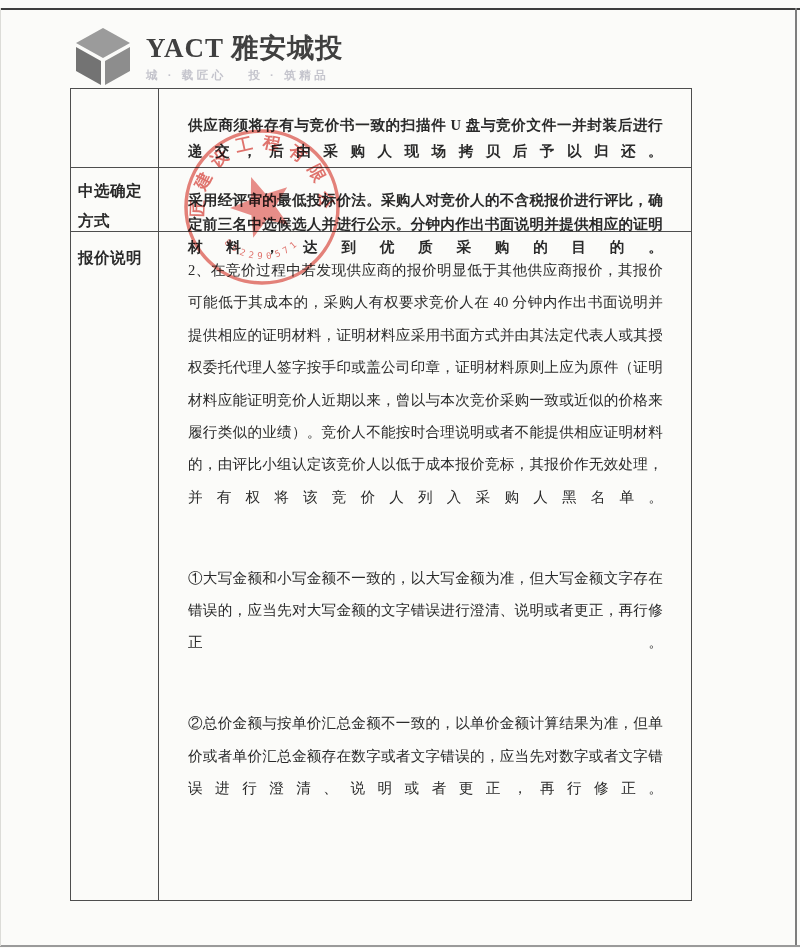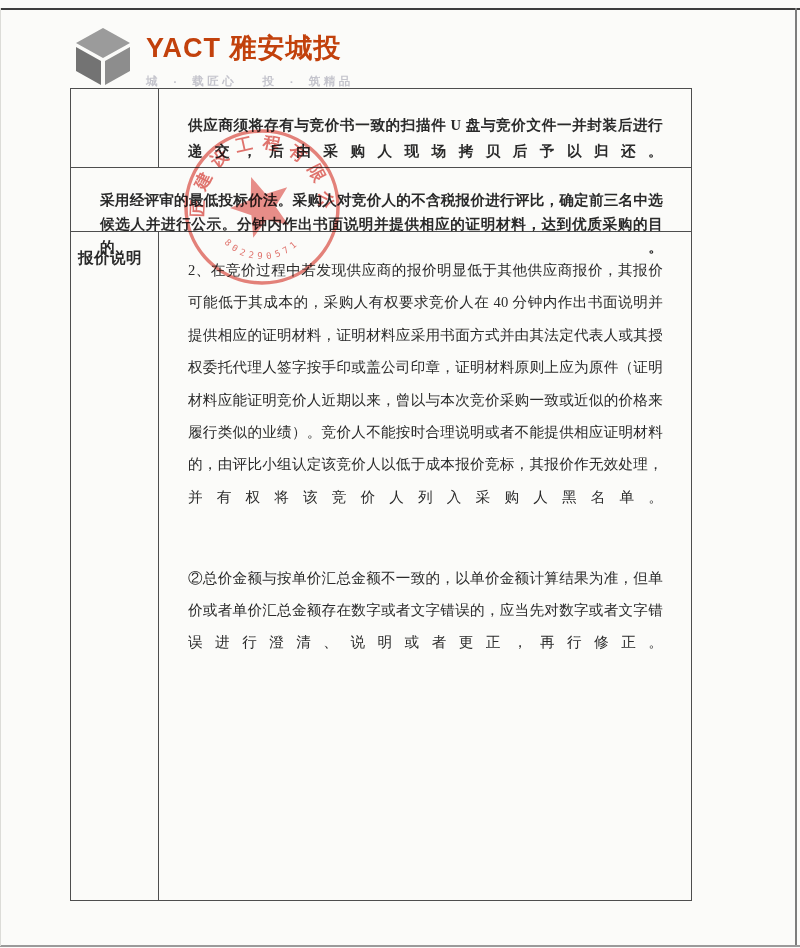--- a/index.html
+++ b/index.html
@@ -15,26 +15,26 @@
   .scan-top{position:absolute;top:8px;left:0;width:100%;height:2px;background:#3e3e3e;}
   .scan-right{position:absolute;top:8px;right:3px;width:2px;bottom:2px;background:#7d7d7d;}
   .scan-bottom{position:absolute;bottom:1px;left:0;width:100%;height:2px;background:#9a9a9a;}
   .scan-left{position:absolute;top:8px;left:0;width:1px;bottom:2px;background:#dcdcd8;}
 
   
   .letterhead{position:absolute;left:72px;top:26px;display:flex;align-items:flex-start;}
   .logo-cube{width:62px;height:60px;}
   .brand-block{margin-left:12px;padding-top:8px;}
   .brand{
-    font-family:Liberation Sans, sans-serif;
-    font-size:27px;font-weight:bold;color:#c2410c;letter-spacing:1px;line-height:1.1;
+    font-family:Liberation Serif, serif;
+    font-size:27px;font-weight:bold;color:#404040;letter-spacing:1px;line-height:1.1;
   }
   .tagline{
-    font-family:Liberation Mono, monospace;
-    font-size:11.5px;color:#c4c4cc;letter-spacing:3.5px;margin-top:10px;font-weight:bold;
+    font-family:Liberation Sans, sans-serif;
+    font-size:11.5px;color:#c4c4cc;letter-spacing:3.5px;margin-top:4px;font-weight:bold;
   }
 
   
   .doc-table{
     position:absolute;left:70px;top:88px;width:622px;
     border:1.5px solid #4e4e4e;
     box-sizing:border-box;
     background:transparent;
   }
   .t-row{display:flex;box-sizing:border-box;}
@@ -94,31 +94,35 @@
     <div class="t-row row-1">
       <div class="h-cell">
         <span></span>
       </div>
       <div class="c-cell">
           <p>供应商须将存有与竞价书一致的扫描件 U 盘与竞价文件一并封装后进行递交，后由采购人现场拷贝后予以归还。</p>
         </div>
     </div>
 
     <div class="t-row row-2">
+      <div class="h-cell">
+        <span>中选确定方式</span>
+      </div>
       <div class="c-cell">
           <p>采用经评审的最低投标价法。采购人对竞价人的不含税报价进行评比，确定前三名中选候选人并进行公示。分钟内作出书面说明并提供相应的证明材料，达到优质采购的目的。</p>
         </div>
     </div>
 
     <div class="t-row row-3">
       <div class="h-cell">
         <span>报价说明</span>
       </div>
       <div class="c-cell">
           <p>2、在竞价过程中若发现供应商的报价明显低于其他供应商报价，其报价可能低于其成本的，采购人有权要求竞价人在 40 分钟内作出书面说明并提供相应的证明材料，证明材料应采用书面方式并由其法定代表人或其授权委托代理人签字按手印或盖公司印章，证明材料原则上应为原件（证明材料应能证明竞价人近期以来，曾以与本次竞价采购一致或近似的价格来履行类似的业绩）。竞价人不能按时合理说明或者不能提供相应证明材料的，由评比小组认定该竞价人以低于成本报价竞标，其报价作无效处理，并有权将该竞价人列入采购人黑名单。</p>
+          <p>①大写金额和小写金额不一致的，以大写金额为准，但大写金额文字存在错误的，应当先对大写金额的文字错误进行澄清、说明或者更正，再行修正。</p>
           <p>②总价金额与按单价汇总金额不一致的，以单价金额计算结果为准，但单价或者单价汇总金额存在数字或者文字错误的，应当先对数字或者文字错误进行澄清、说明或者更正，再行修正。</p>
         </div>
     </div>
 
   </div>
 
   <svg class="seal" viewBox="0 0 166 166" xmlns="http://www.w3.org/2000/svg">
     <defs>
       <path id="sealArcTop" d="M 28 102.5 A 58.5 58.5 0 1 1 138 102.5" fill="none"></path>
       <path id="sealArcBottom" d="M 40 112.5 A 52 52 0 0 0 126 112.5" fill="none"></path>

